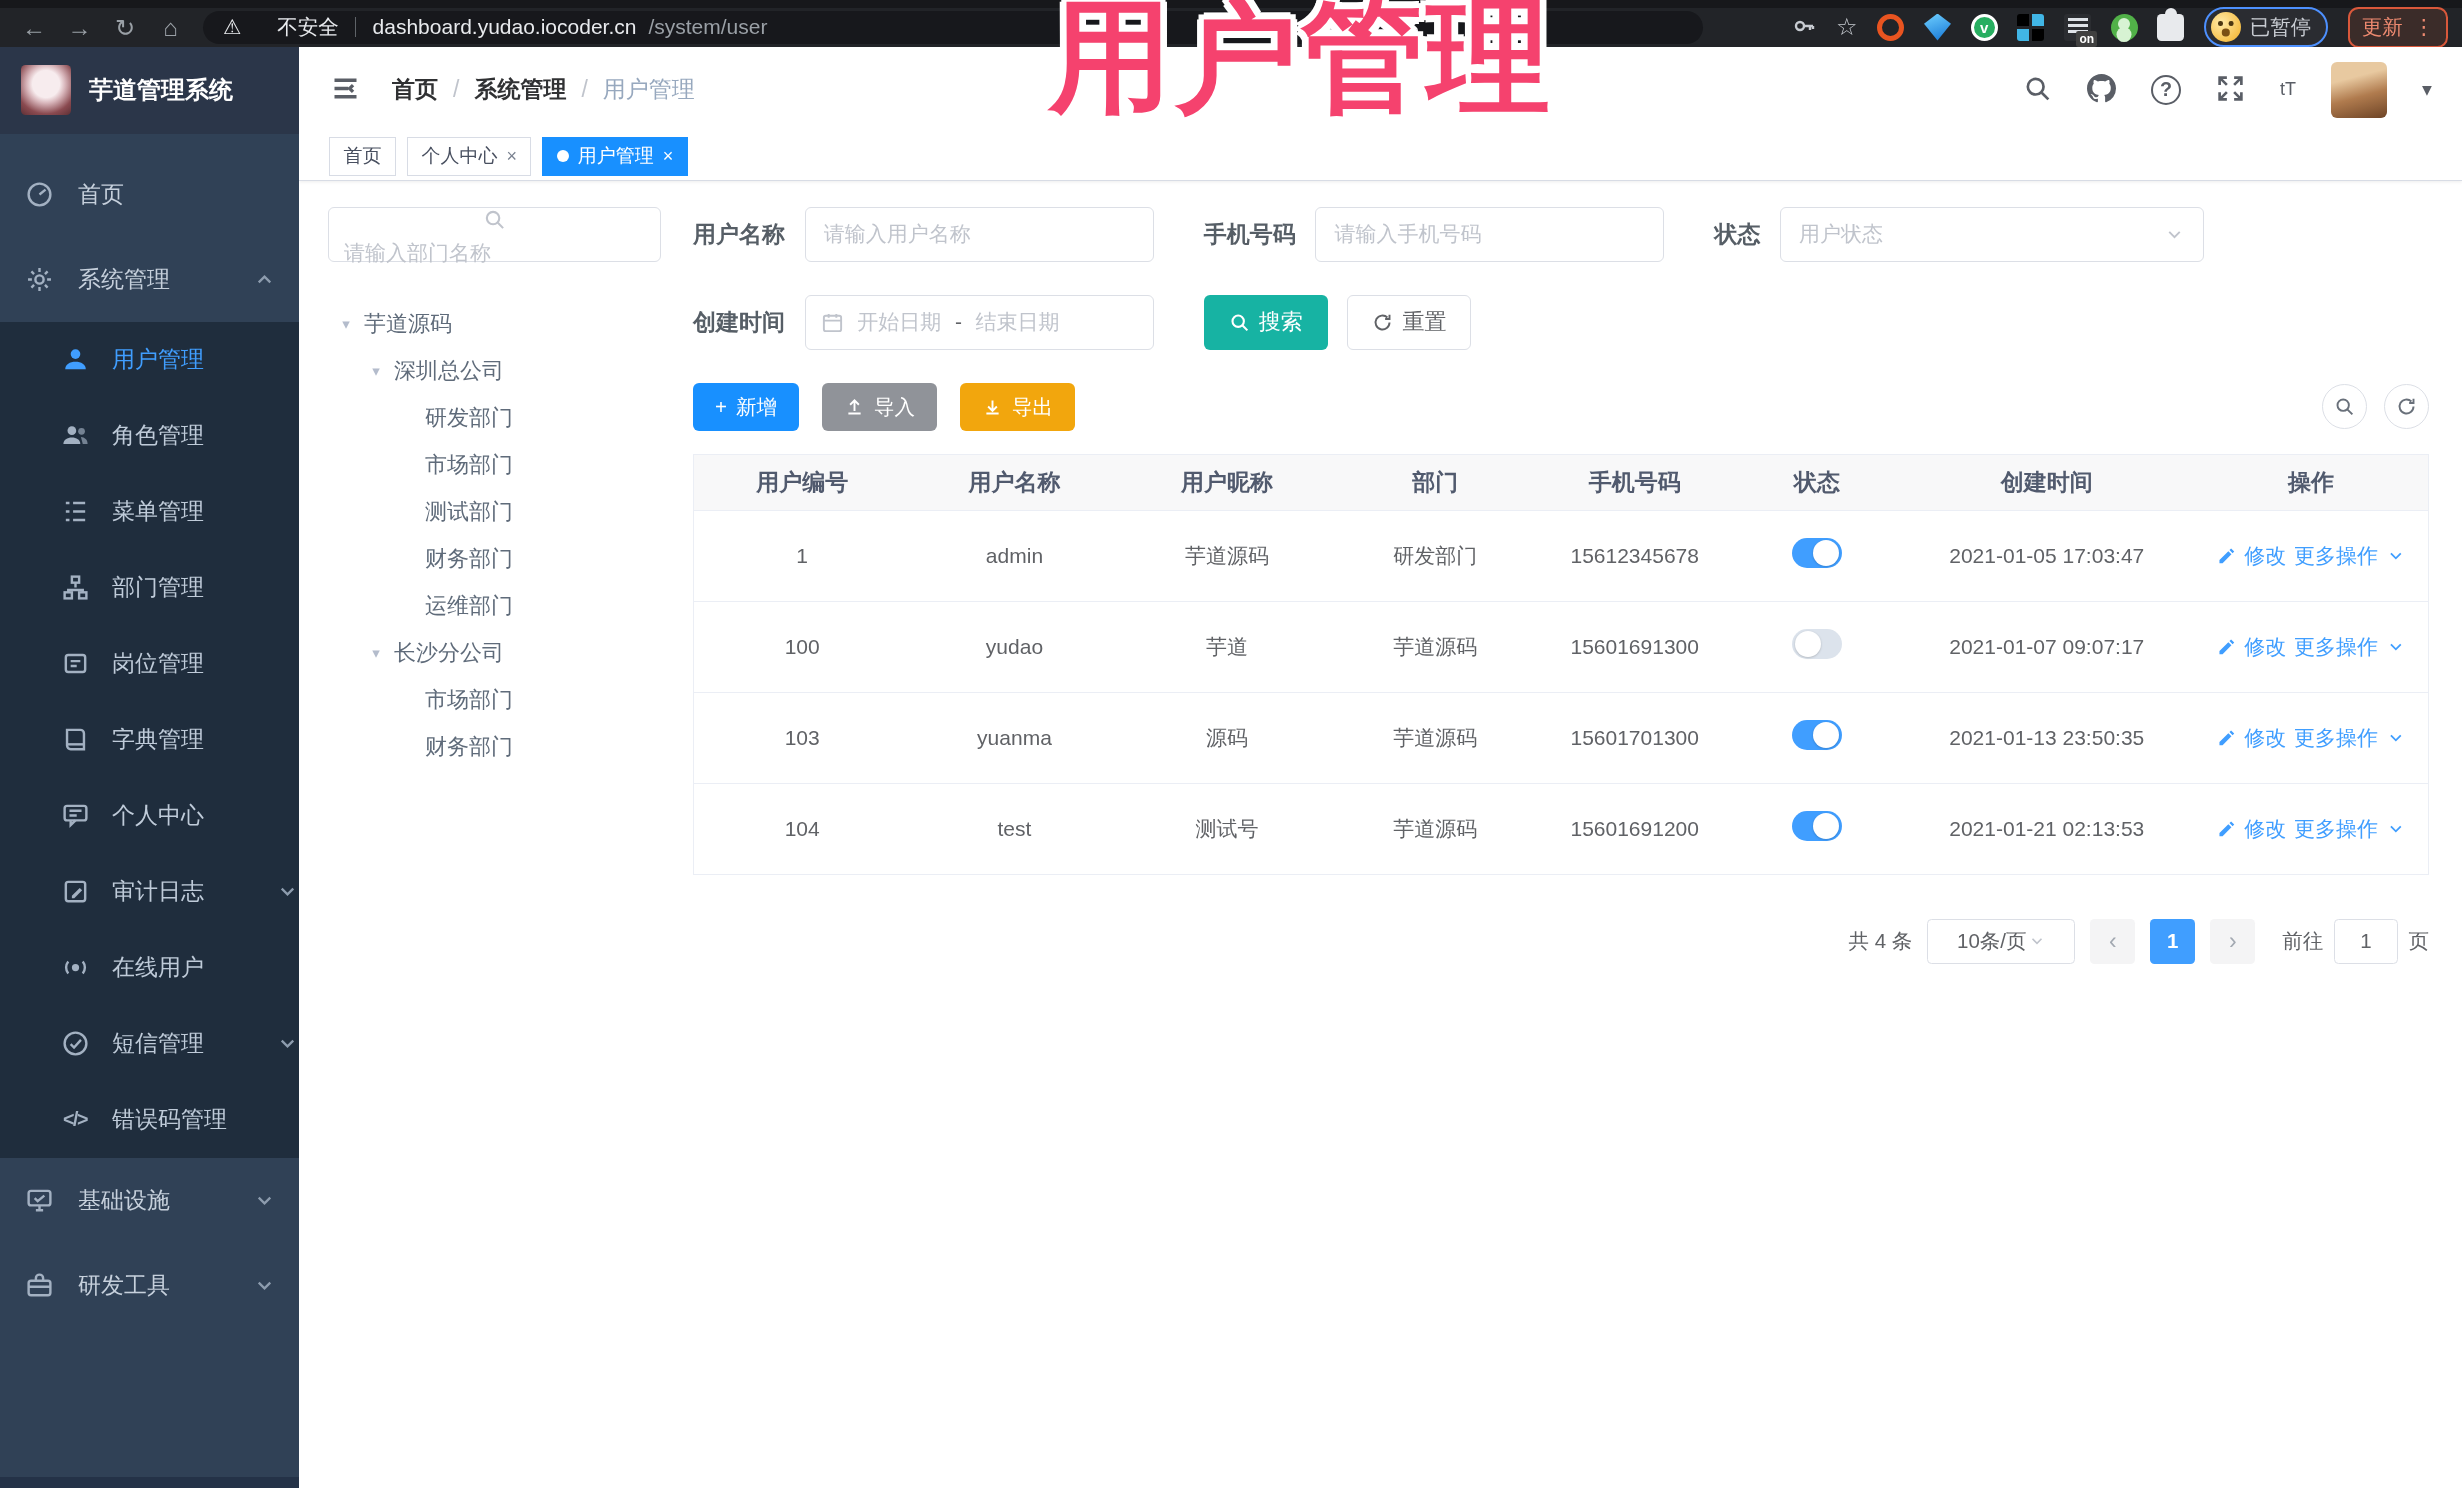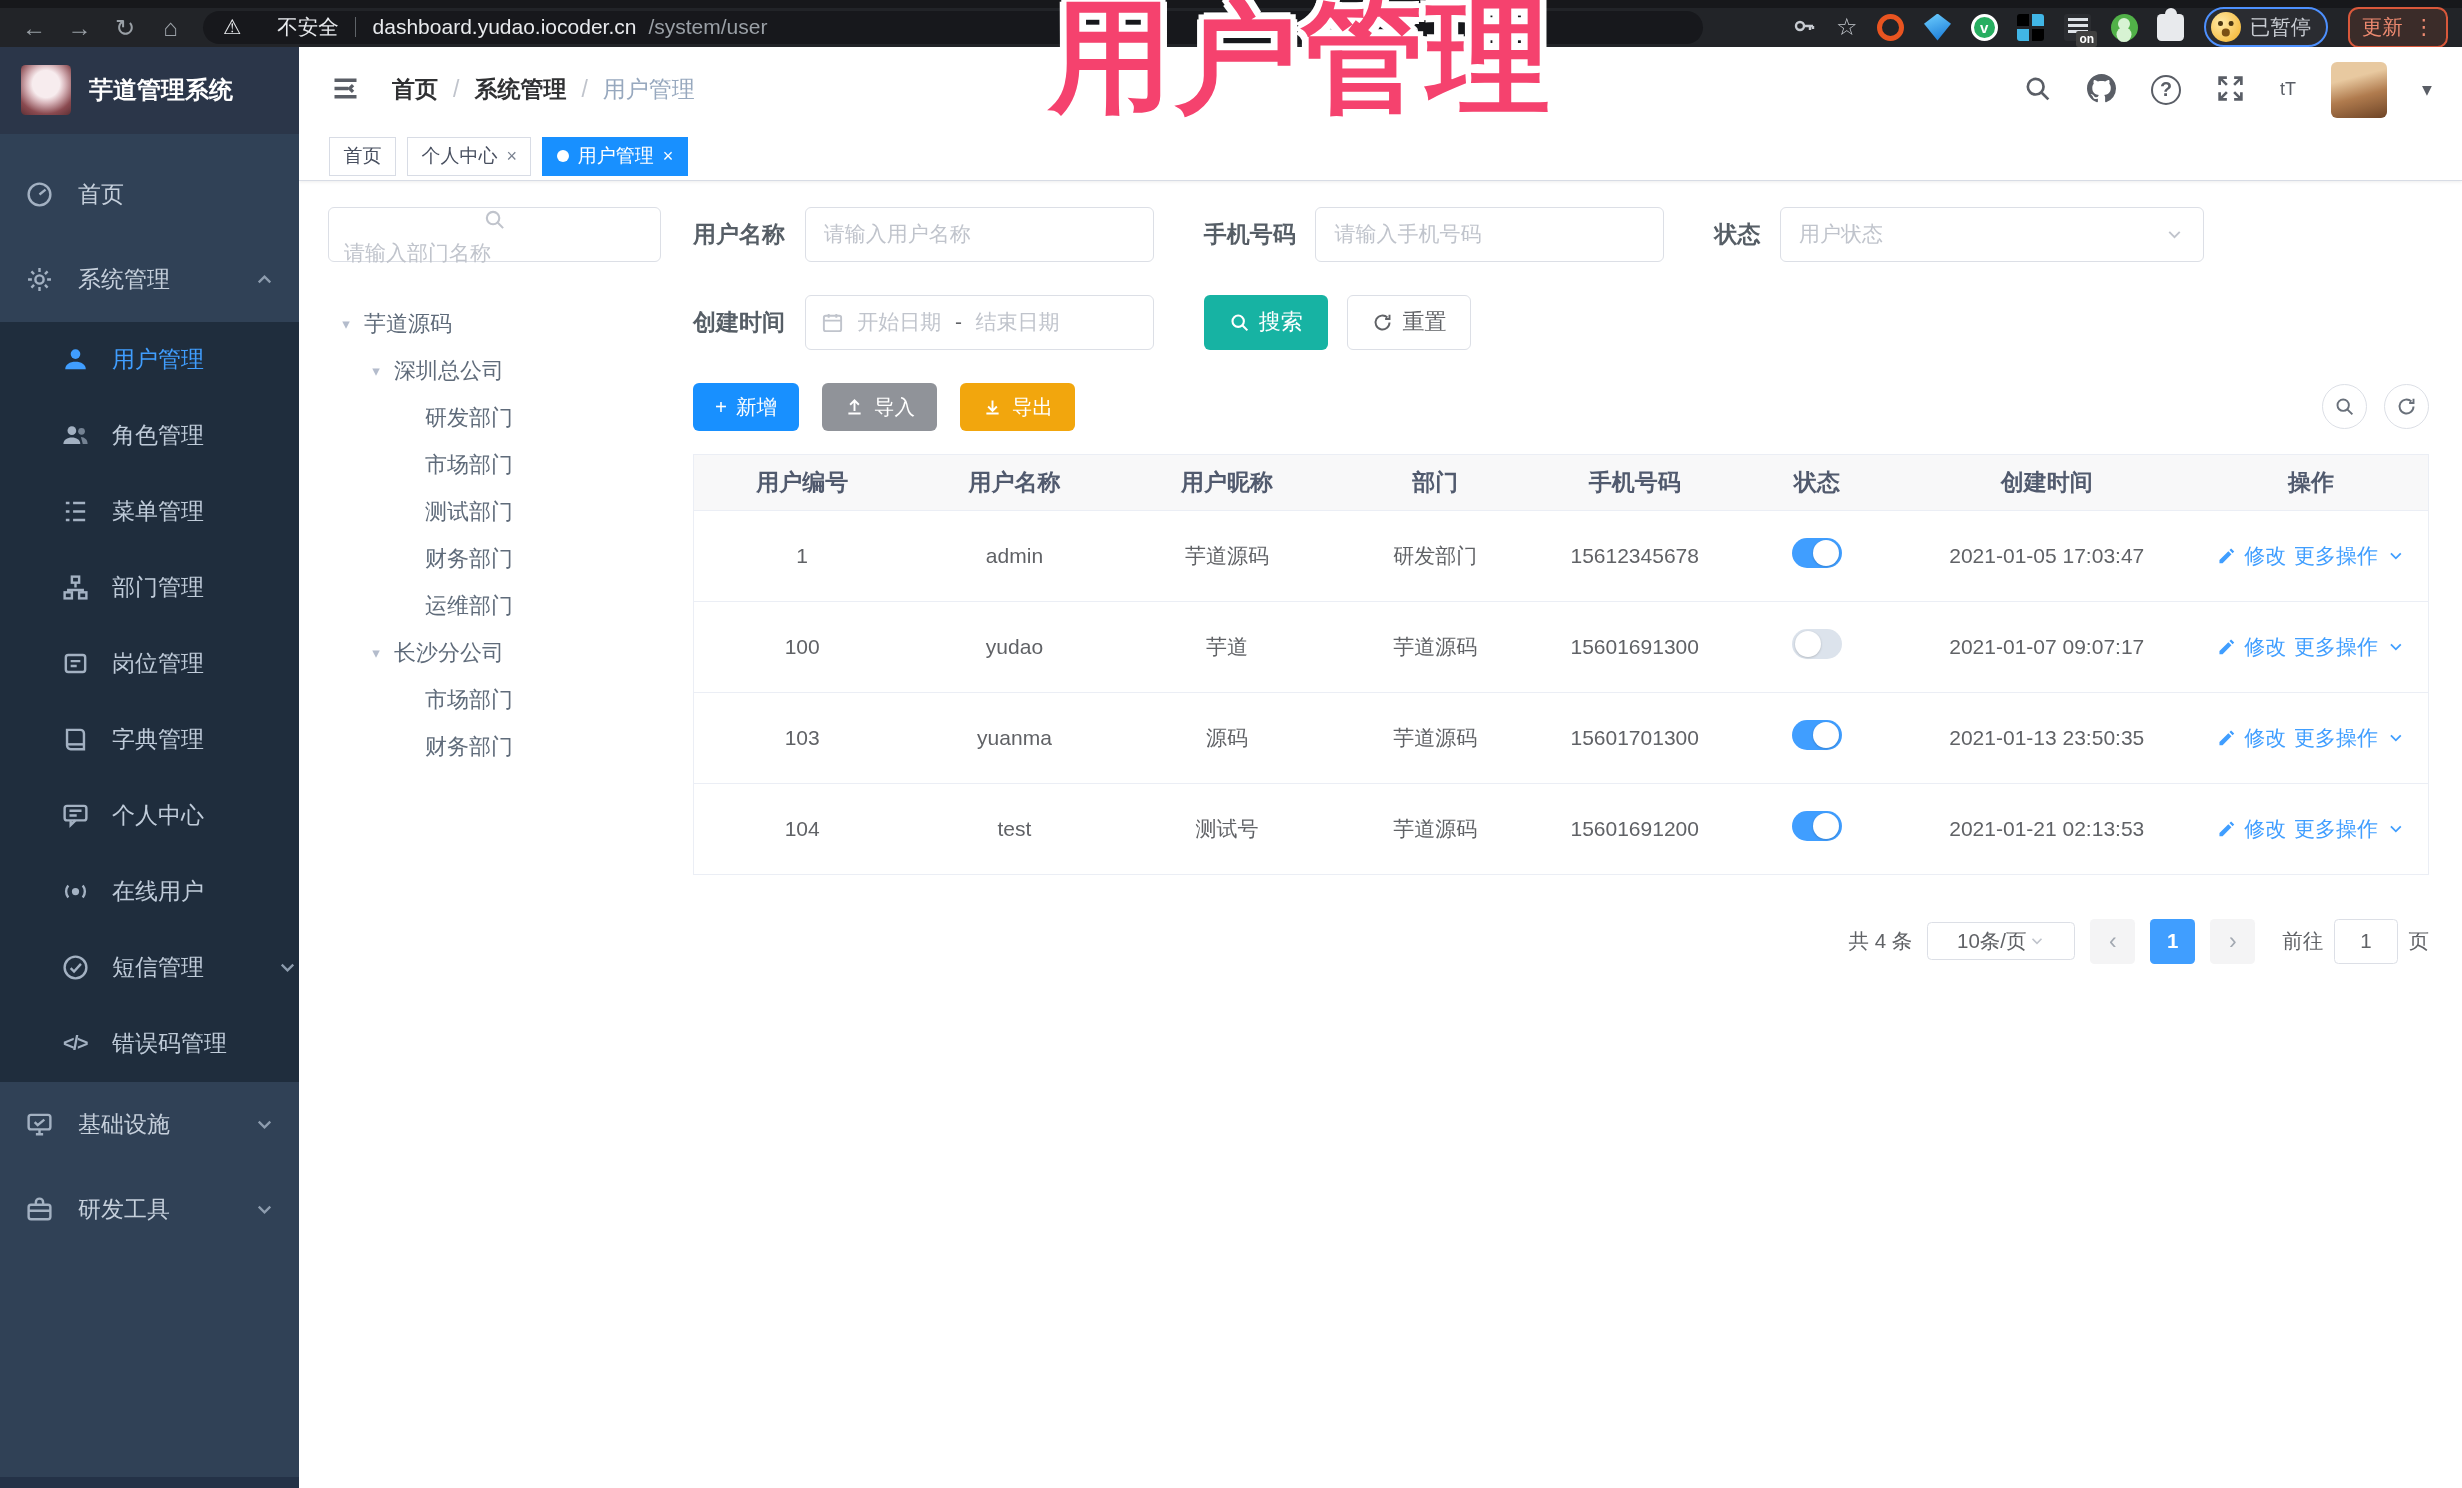--- a/index.html
+++ b/index.html
@@ -135,21 +135,21 @@
   .ops { color:#409eff; display:flex; align-items:center; justify-content:center; gap:7.6px; }
   .ops svg { width:19.7px; height:19.7px; }
   .op-link { white-space:nowrap; }
   .switch { width:50px; height:30px; border-radius:15px; background:#dce3ec; position:relative; display:inline-block; }
   .switch .knob { position:absolute; top:2.3px; left:3px; width:26px; height:26px; border-radius:50%; background:#fff; box-shadow:0 0.8px 2.3px rgba(0,0,0,.2); }
   .switch.on { background:#409eff; }
   .switch.on .knob { left:auto; right:3px; }
 
   
   .pagination { display:flex; align-items:center; justify-content:flex-end; gap:15px; margin-top:44px; font-size:20.5px; color:#606266; }
-  .psize { width:148px; height:38px; border:0.8px solid #dcdfe6; border-radius:4.5px; display:flex; align-items:center; justify-content:center; gap:1px; }
+  .psize { width:148px; height:45px; border:0.8px solid #dcdfe6; border-radius:4.5px; display:flex; align-items:center; justify-content:center; gap:1px; }
   .psize svg { width:18px; height:18px; color:#c0c4cc; }
   .pbtn { min-width:45px; height:45px; background:#f4f4f5; border-radius:4.5px; display:flex; align-items:center; justify-content:center; color:#a3a9b2; font-size:23px; }
   .pbtn.page { background:#409eff; color:#fff; font-weight:700; font-size:20.5px; }
   .goto-group { display:flex; align-items:center; gap:10.6px; margin-left:12px; }
   .goto-input { width:64px; height:45px; border:0.8px solid #dcdfe6; border-radius:4.5px; text-align:center; font-size:20.5px; color:#606266; outline:none; }
 
   
   .overlay-title { position:absolute; left:1049px; top:-4.5px; z-index:99; font-size:123px; line-height:121px; font-weight:700; color:#f5426e; letter-spacing:3px;
     text-shadow:-5.3px -5.3px 0 #fff,5.3px -5.3px 0 #fff,-5.3px 5.3px 0 #fff,5.3px 5.3px 0 #fff,-6.8px 0 0 #fff,6.8px 0 0 #fff,0 -6.8px 0 #fff,0 6.8px 0 #fff; }
 </style>
@@ -296,20 +296,34 @@
               <svg viewBox="0 0 24 24" fill="none" stroke="currentColor" stroke-width="2">
                   <rect x="3" y="4" width="18" height="12" rx="2"></rect>
                   <path d="M8 16v4l4-4M7 8h10M7 12h6"></path>
                 </svg>
             </span>
             <span>个人中心</span>
           </div>
           <div class="sub-item">
             <span class="mi-icon">
               <svg viewBox="0 0 24 24" fill="none" stroke="currentColor" stroke-width="2">
+                  <rect x="4" y="4" width="16" height="16" rx="2"></rect>
+                  <path d="M9 15.5l6.5-6.5 2 2-6.5 6.5H9v-2z" fill="currentColor" stroke="none"></path>
+                </svg>
+            </span>
+            <span>审计日志</span>
+            <span class="chev">
+              <svg viewBox="0 0 24 24" fill="none" stroke="currentColor" stroke-width="2.4">
+                  <polyline points="6,9 12,15 18,9"></polyline>
+                </svg>
+            </span>
+          </div>
+          <div class="sub-item">
+            <span class="mi-icon">
+              <svg viewBox="0 0 24 24" fill="none" stroke="currentColor" stroke-width="2">
                   <path d="M6 7a8 8 0 0 0 0 10M18 7a8 8 0 0 1 0 10"></path>
                   <circle cx="12" cy="12" r="2" fill="currentColor"></circle>
                 </svg>
             </span>
             <span>在线用户</span>
           </div>
           <div class="sub-item">
             <span class="mi-icon">
               <svg viewBox="0 0 24 24" fill="none" stroke="currentColor" stroke-width="2">
                   <circle cx="12" cy="12" r="9"></circle>

